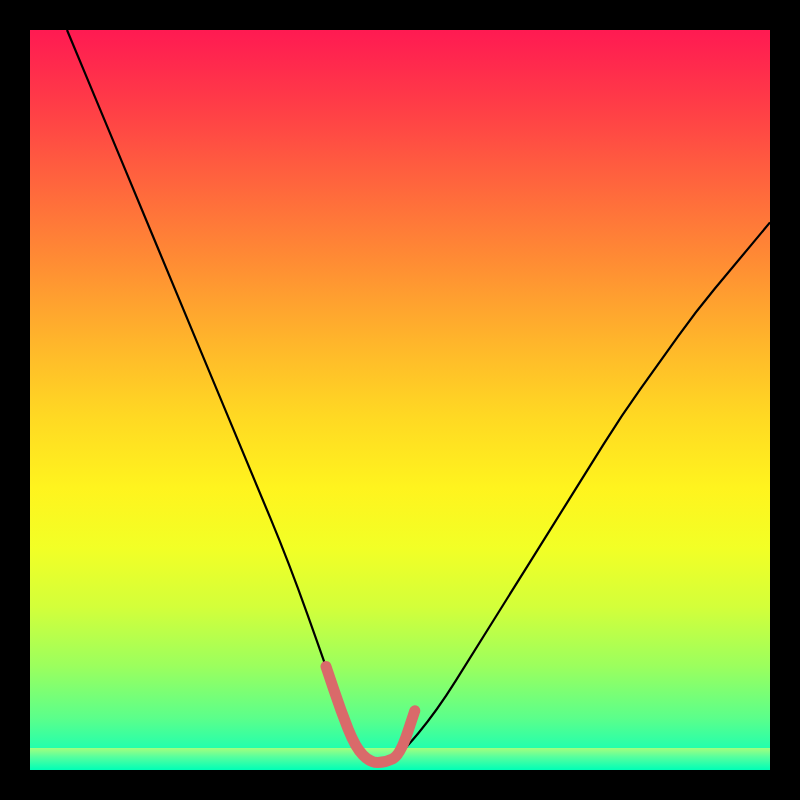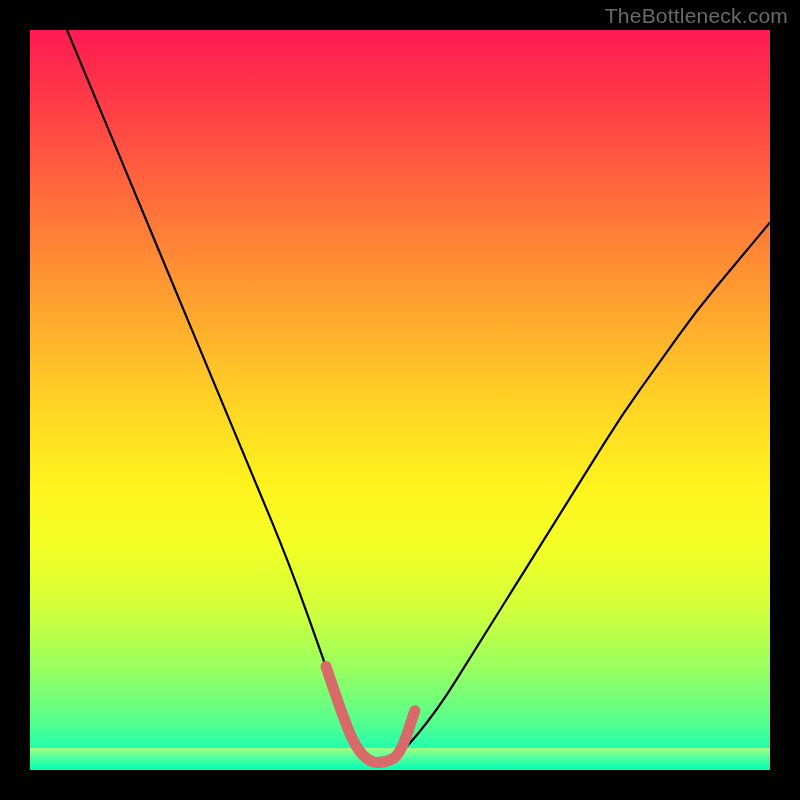--- a/index.html
+++ b/index.html
@@ -75,21 +75,20 @@
   }
 </style>
 </head>
 <body>
 
 <div class="frame">
   <div class="plot-area">
     <div class="green-band"></div>
   </div>
 
-  <div class="watermark">TheBottleneck.com</div>
 
   <svg class="curve" viewBox="0 0 740 740">
 
     <path fill="none" stroke="#000" stroke-width="2.2" d="M 37 0 Q 37 0 55.5 44.39999999999998 Q 74 88.79999999999995 92.5 133.2 Q 111 177.60000000000002 129.5 222 Q 148 266.4 166.5 310.79999999999995 Q 185 355.2 203.5 399.6 Q 222 444 240.5 488.4 Q 259 532.8 277.5 584.5999999999999 Q 296 636.4 303.4 658.5999999999999 Q 310.8 680.8 321.9 703 Q 333 725.2 344.1 728.9000000000001 Q 355.2 732.6 362.6 728.9000000000001 Q 370 725.2 388.5 703 Q 407.00000000000006 680.8 425.5 651.2 Q 444 621.6 462.5 592 Q 481 562.4 499.5 532.8 Q 518 503.2 536.5 473.6 Q 555 444 573.5 414.4 Q 592 384.8 610.5 358.9 Q 629 332.99999999999994 647.5 307.09999999999997 Q 666 281.2 684.5 259 Q 703 236.79999999999995 721.5 214.59999999999997 T 740 192.39999999999998" id="curve-main"></path>
 
     <path fill="none" stroke="#d96a6a" stroke-width="11" stroke-linecap="round" stroke-linejoin="round" d="M 296 636.4 Q 296 636.4 303.4 658.5999999999999 Q 310.8 680.8 318.20000000000005 699.3 Q 325.6 717.8 333 725.2 Q 340.40000000000003 732.6 347.8 732.6 Q 355.2 732.6 362.6 728.9000000000001 Q 370 725.2 377.4 703 T 384.8 680.8" id="curve-highlight"></path>
   </svg>
 </div>
 
 </body></html>

